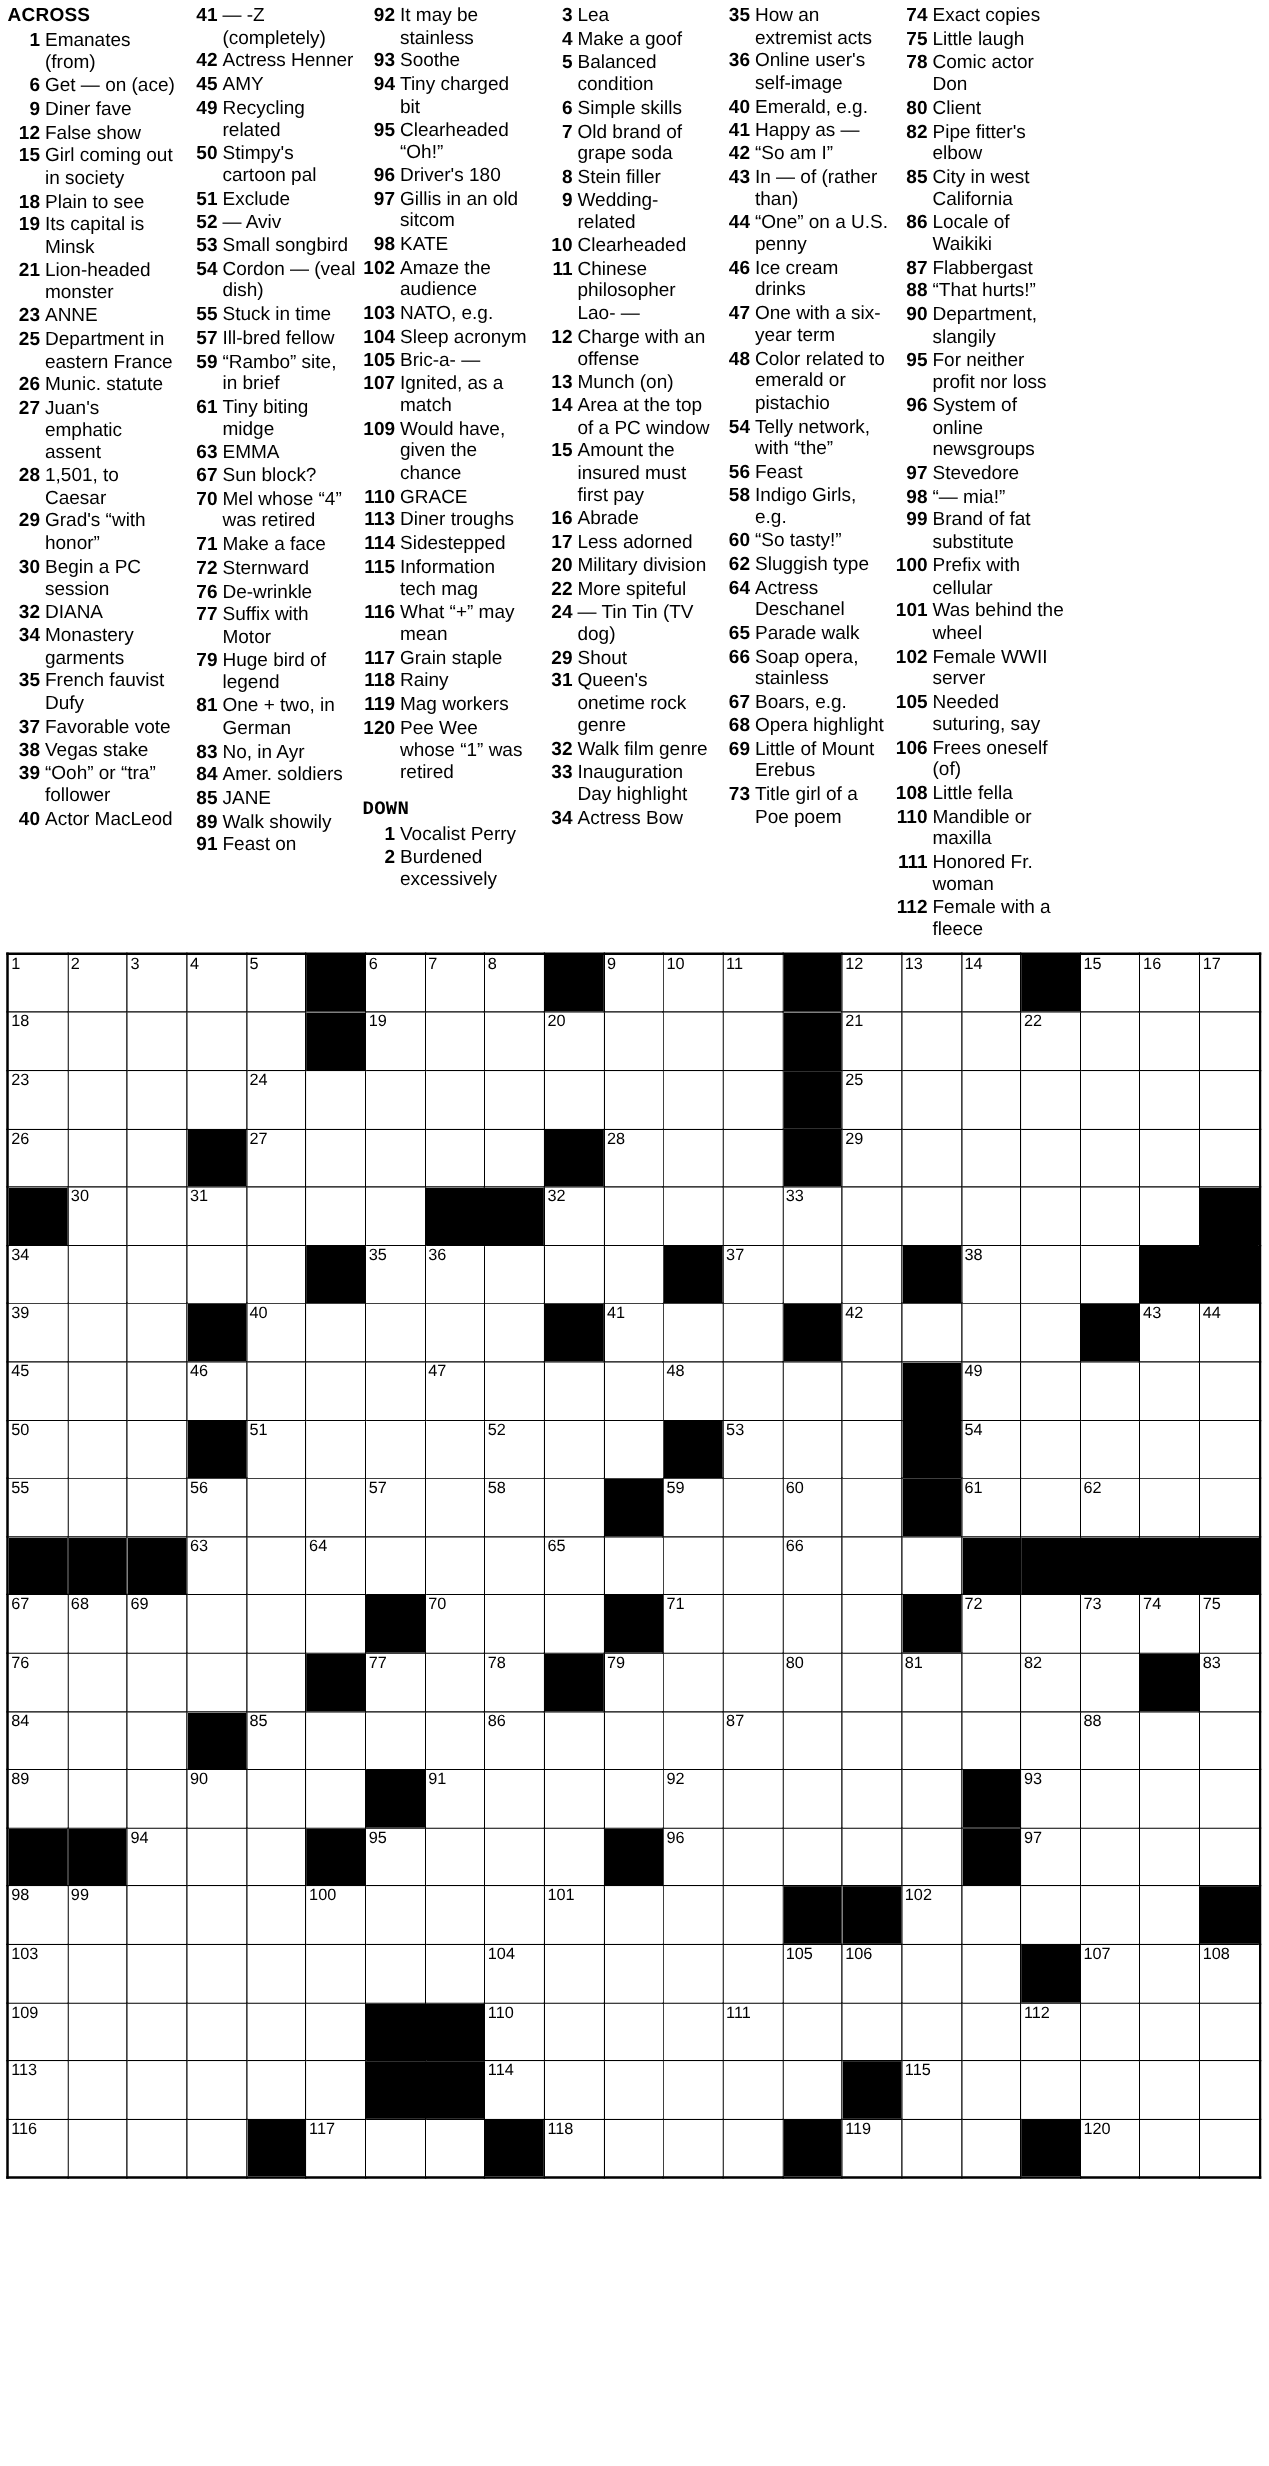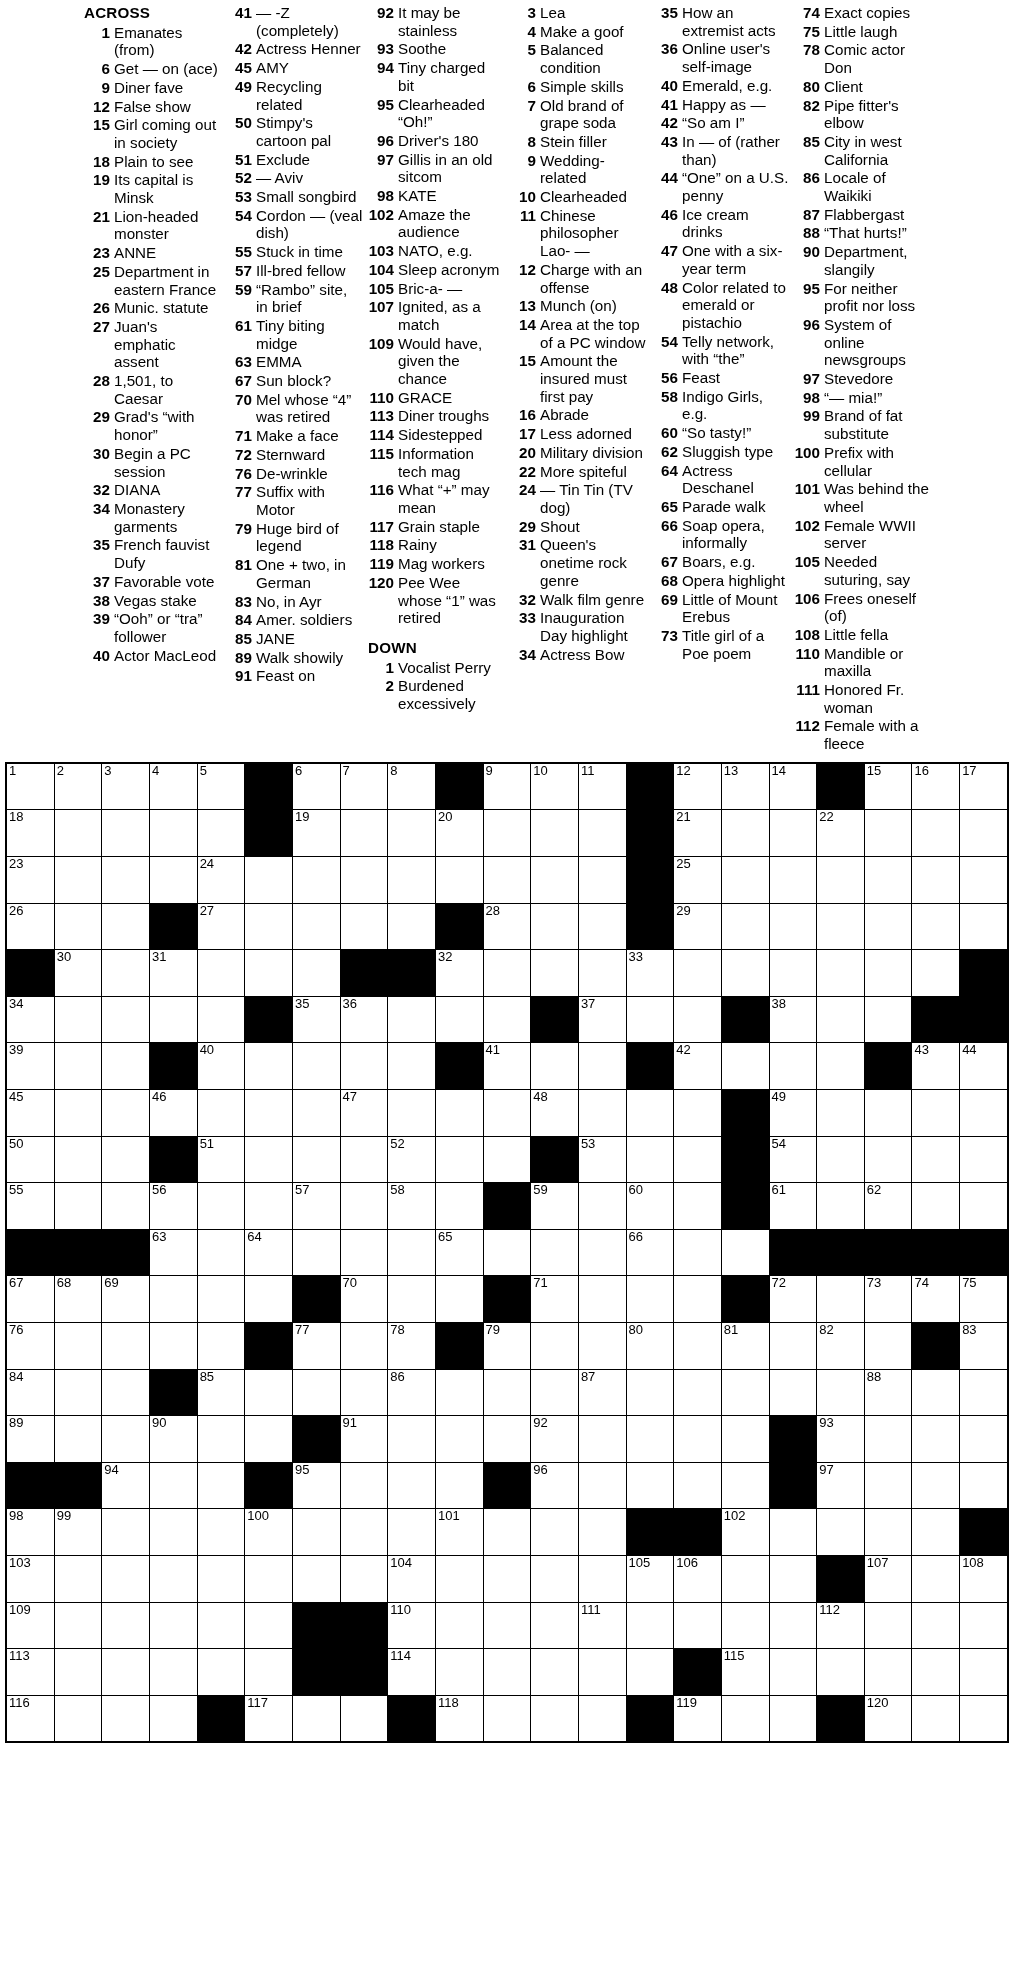--- a/index.html
+++ b/index.html
@@ -17,37 +17,36 @@
     position: relative;
   }
 
   
   #clues {
     display: flex;
     flex-direction: row;
     padding: 4px 6px 0 6px;
     box-sizing: border-box;
     width: 1015px;
-    justify-content: center;
   }
   .clue-col {
     width: 137px;
     margin-right: 5px;
     font-size: 15.2px;
     line-height: 1.165;
   }
   .clue-col:last-child { margin-right: 0; }
 
   .section-head {
     font-weight: bold;
     font-size: 15.2px;
     letter-spacing: .2px;
     margin-bottom: 2px;
   }
-  .section-head.spaced { margin-top: 12px; }
+  .section-head.spaced { margin-top: 12px; font-family: Liberation Mono, monospace; }
 
   .clue {
     display: flex;
     margin-bottom: 1px;
   }
   .clue .num {
     font-weight: bold;
     min-width: 26px;
     text-align: right;
     padding-right: 4px;
@@ -561,21 +560,21 @@
       <div class="clue">
           <span class="num">64</span>
           <span class="txt">Actress Deschanel</span>
         </div>
       <div class="clue">
           <span class="num">65</span>
           <span class="txt">Parade walk</span>
         </div>
       <div class="clue">
           <span class="num">66</span>
-          <span class="txt">Soap opera, informally</span>
+          <span class="txt">Soap opera, stainless</span>
         </div>
       <div class="clue">
           <span class="num">67</span>
           <span class="txt">Boars, e.g.</span>
         </div>
       <div class="clue">
           <span class="num">68</span>
           <span class="txt">Opera highlight</span>
         </div>
       <div class="clue">

